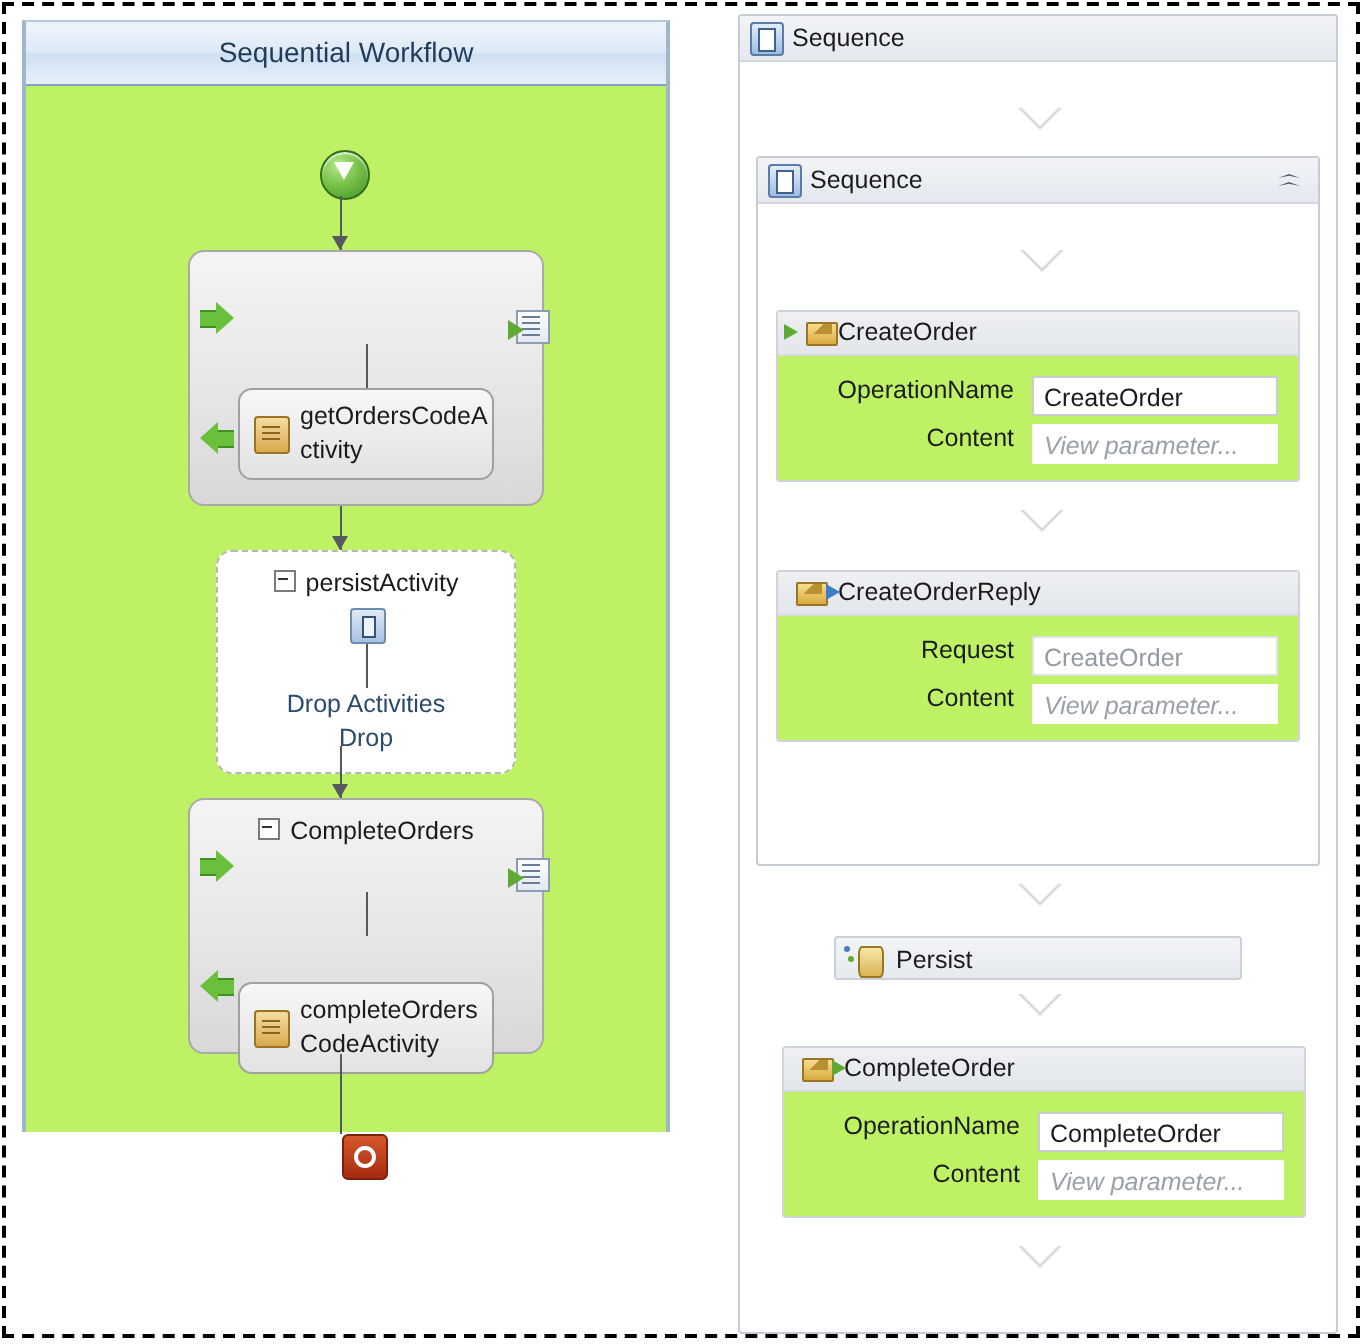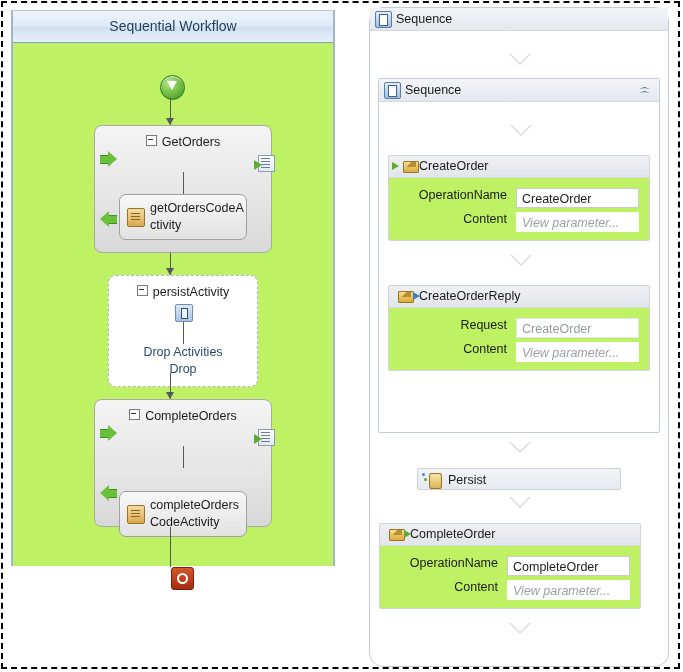--- a/index.html
+++ b/index.html
@@ -144,21 +144,21 @@
   }
   .drop-text{
     position:absolute;width:100%;text-align:center;font-size:12.5px;
     color:#2b4a6f;line-height:17px;
   }
 
   
   .seq-outer{
     position:absolute;left:369px;top:7px;width:300px;height:660px;
     background:#ffffff;border:1px solid #c6ccd3;box-sizing:border-box;
-    border-radius:14px;
+    border-radius:2px;
   }
   .seq-head{
     height:22px;line-height:22px;padding-left:26px;font-size:12.5px;color:#1b1b1b;
     background:linear-gradient(to bottom,#f2f4f7,#e4e8ee);
     border-bottom:1px solid #d3d8de;position:relative;
   }
   .seq-icon{
     position:absolute;left:5px;top:3px;width:15px;height:15px;border-radius:2px;
     background:linear-gradient(to bottom,#e4edf9,#9fbde0);border:1px solid #5b7ca8;
   }
@@ -271,23 +271,20 @@
 
   <div class="wf-title">Sequential Workflow</div>
 
   <div class="wf-body">
 
     <div class="start-icon"></div>
     <div class="vline" style="top:55px;height:27px;"></div>
     <div class="arrowhead" style="top:75px;"></div>
 
     <div class="act-box" style="top:82px;height:128px;">
-      <div class="act-head">
-        <span class="expander"></span><span class="act-name">GetOrders</span>
-      </div>
       <div class="doc-icon" style="top:29px;"></div>
       <div class="side-arrow arrow-right" style="left:5px;top:25px;">
         <span class="shaft"></span>
           <span class="head"></span>
       </div>
       <div class="side-arrow arrow-left" style="left:5px;top:85px;">
         <span class="shaft"></span>
           <span class="head"></span>
       </div>
       <div class="vline" style="left:88px;top:46px;height:22px;"></div>
@@ -398,21 +395,21 @@
   <div class="tri" style="left:139px;top:434px;"></div>
 
   <div class="persist-bar" style="left:47px;top:460px;width:204px;">
     <span class="db-icon"></span>
     <span class="db-dot"></span>
     <span>Persist</span>
   </div>
 
   <div class="tri" style="left:139px;top:489px;"></div>
 
-  <div class="card" style="left:9px;top:515px;width:262px;height:86px;">
+  <div class="card" style="left:21px;top:515px;width:262px;height:86px;">
     <div class="card-head">
       <span class="env"></span>
       <span class="arrow-out-green"></span>
       <span>CompleteOrder</span>
     </div>
     <div class="card-body">
       <div class="row">
         <div class="row-label">OperationName</div>
         <div class="row-field">CompleteOrder</div>
       </div>

